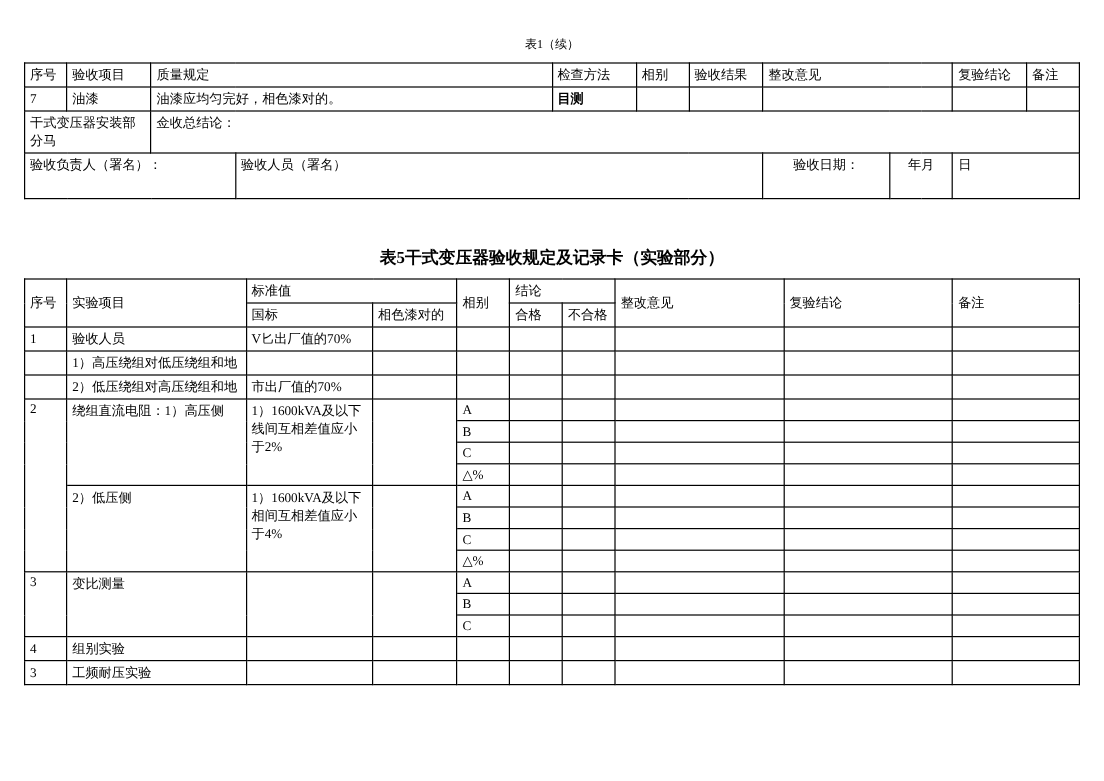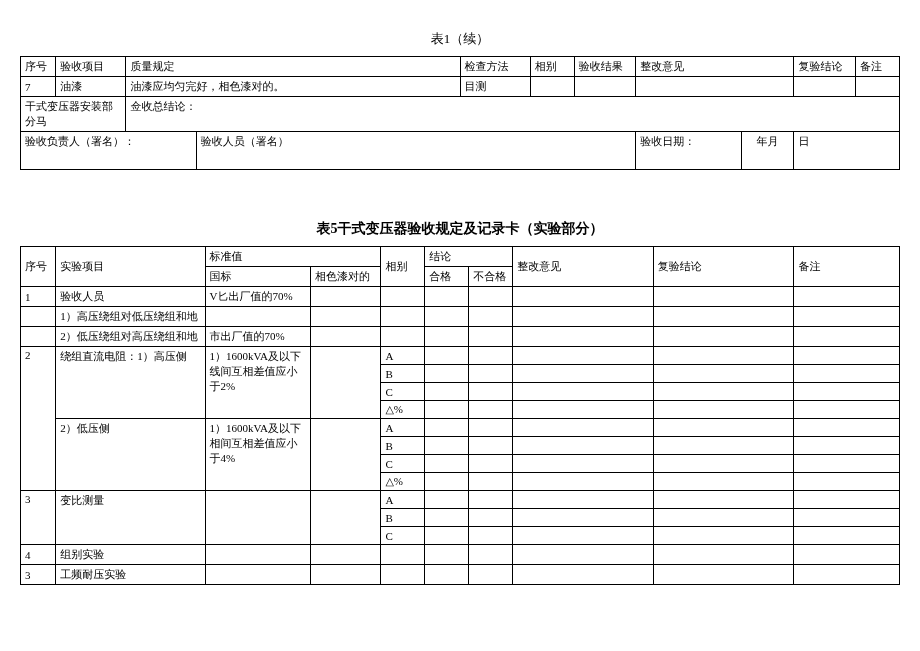--- a/index.html
+++ b/index.html
@@ -9,27 +9,27 @@
     }
     body {
       font-family: "SimSun", "宋体", serif;
       font-size: 12px;
       padding: 30px 20px;
       background: #fff;
       color: #000;
     }
     .title {
       text-align: center;
-      font-size: 13px;
+      font-size: 10px;
       margin-bottom: 8px;
     }
     .title-bold {
       font-weight: bold;
       font-size: 14px;
-      margin-top: 50px;
+      margin-top: 40px;
     }
     table {
       border-collapse: collapse;
       width: 100%;
       table-layout: fixed;
     }
     td, th {
       border: 1px solid #000;
       padding: 2px 4px;
       font-size: 11px;
@@ -47,21 +47,21 @@
     }
     .signature-row td {
       height: 28px;
       vertical-align: bottom;
       padding-bottom: 20px;
     }
     .table1 {
       margin-bottom: 10px;
     }
     .bold {
-      font-weight: normal;
+      font-weight: bold;
     }
   </style>
 </head>
 <body>
 
 <div class="title">表1（续）</div>
 
 <table class="table1">
   <colgroup>
     <col style="width:4%">
@@ -100,21 +100,21 @@
     <td></td>
     <td></td>
   </tr>
   <tr class="summary-row">
     <td colspan="2">干式变压器安装部分马</td>
     <td colspan="10">佥收总结论：</td>
   </tr>
   <tr class="signature-row">
     <td colspan="3" style="border-top:none">验收负责人（署名）：</td>
     <td colspan="4" style="border-top:none;border-left:none">验收人员（署名）</td>
-    <td style="border-top:none;border-left:none;text-align:left">验收日期：</td>
+    <td style="border-top:none;border-left:none;text-align:center">验收日期：</td>
     <td colspan="2" style="border-top:none;border-left:none;text-align:center">年月</td>
     <td colspan="2" style="border-top:none;border-left:none">日</td>
   </tr>
 </tbody>
   </table>
 
 <div class="title title-bold">表5干式变压器验收规定及记录卡（实验部分）</div>
 
 <table>
   <colgroup>

